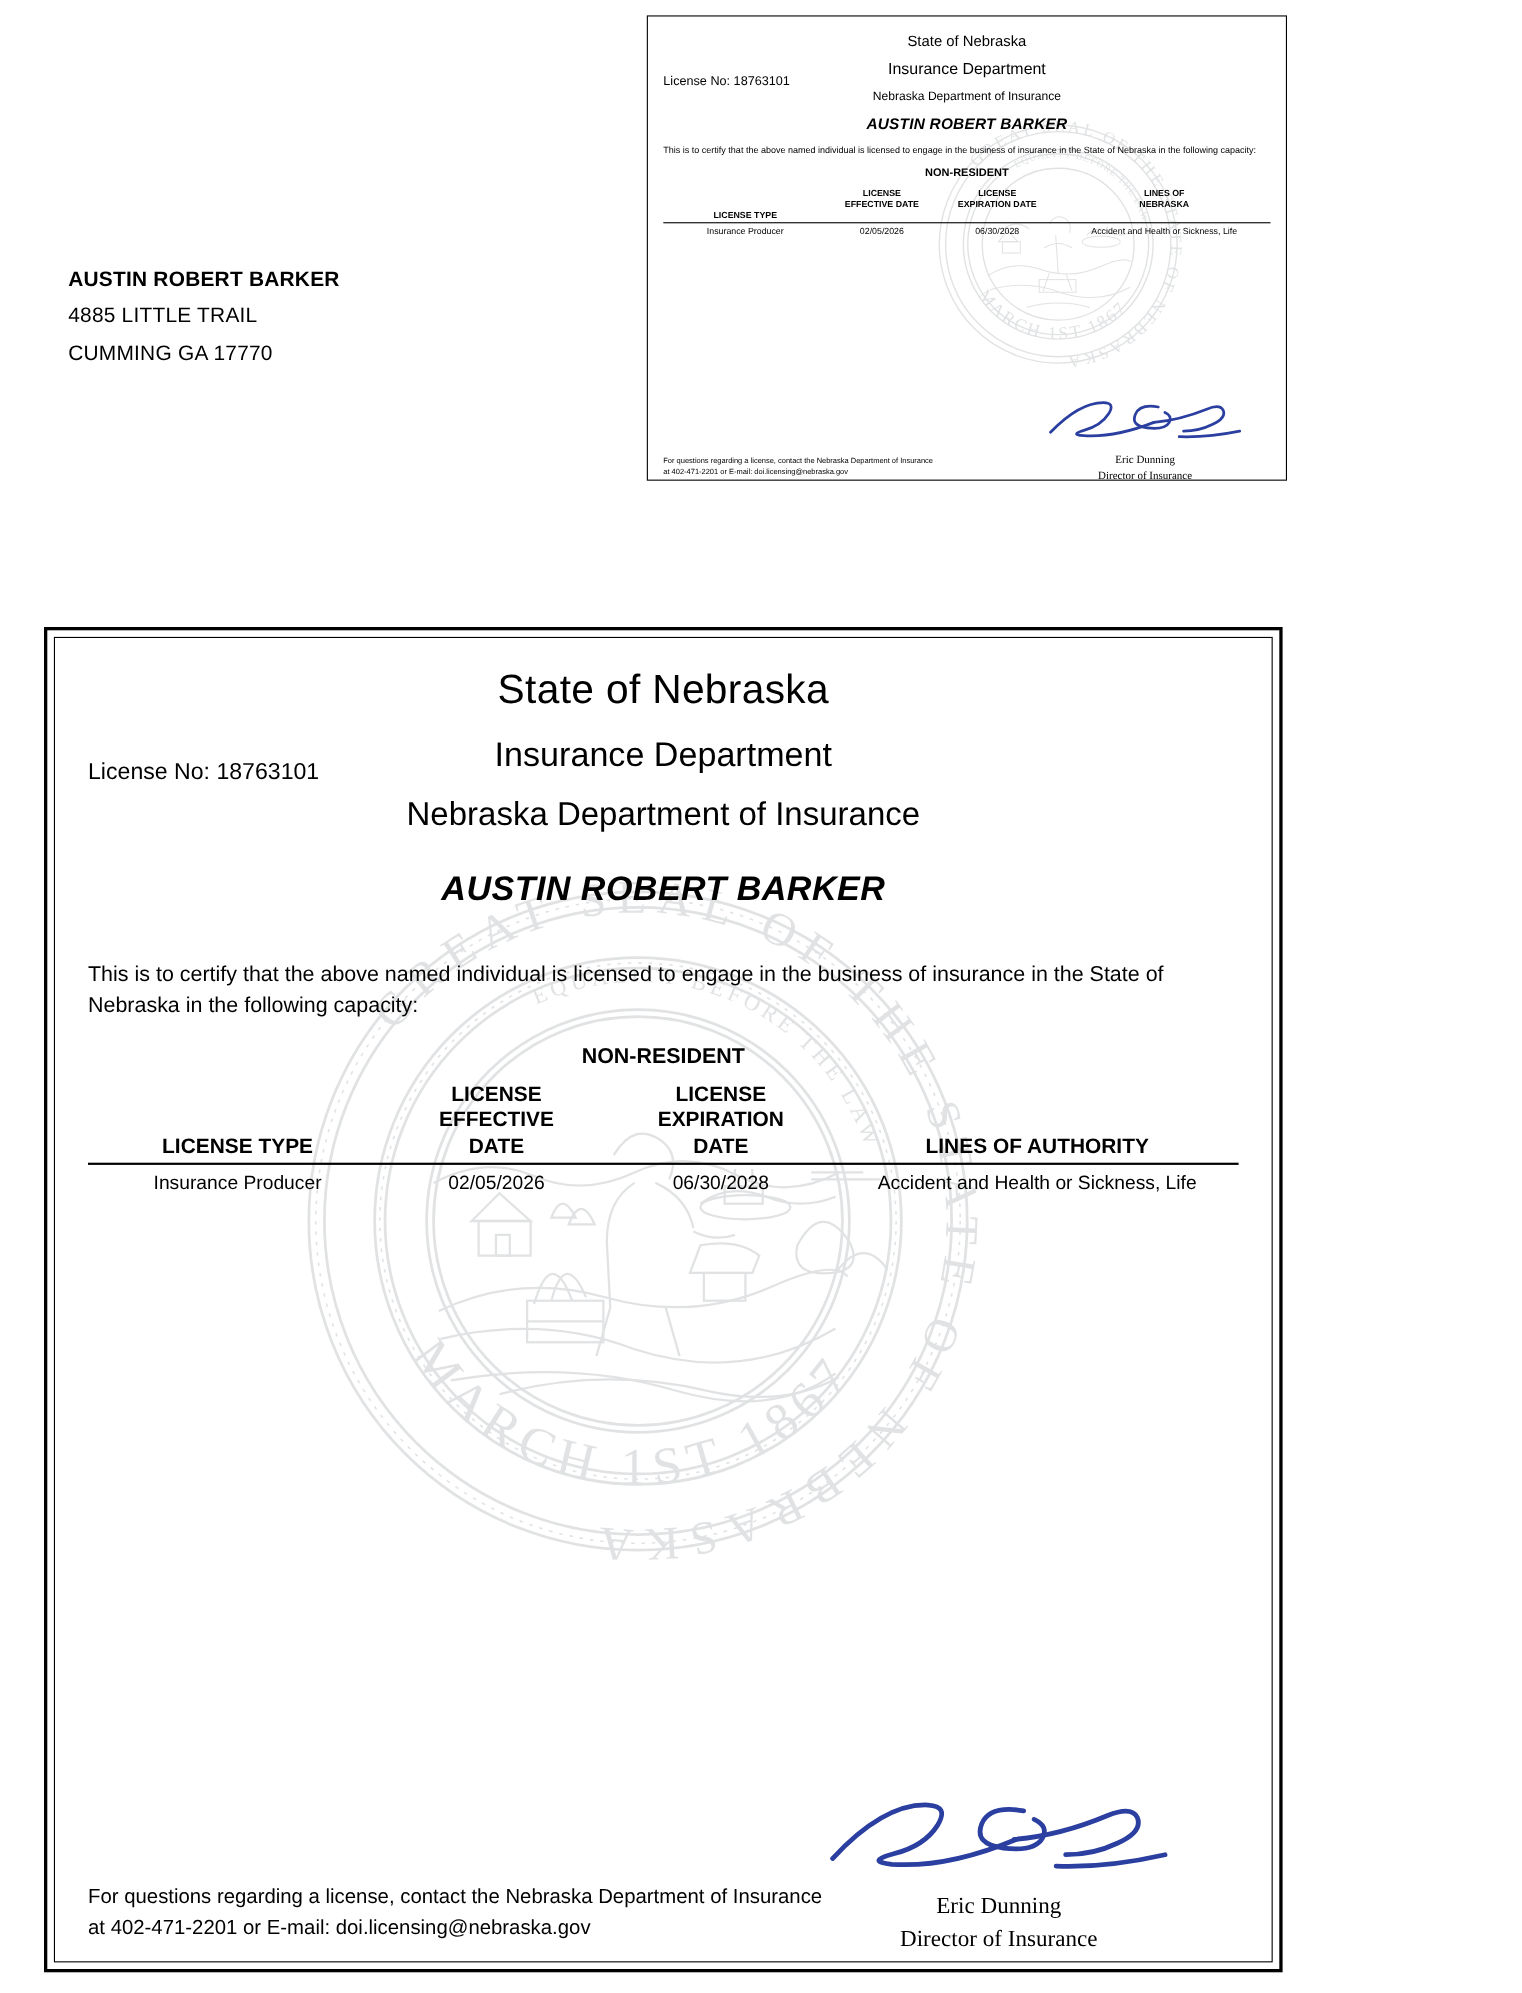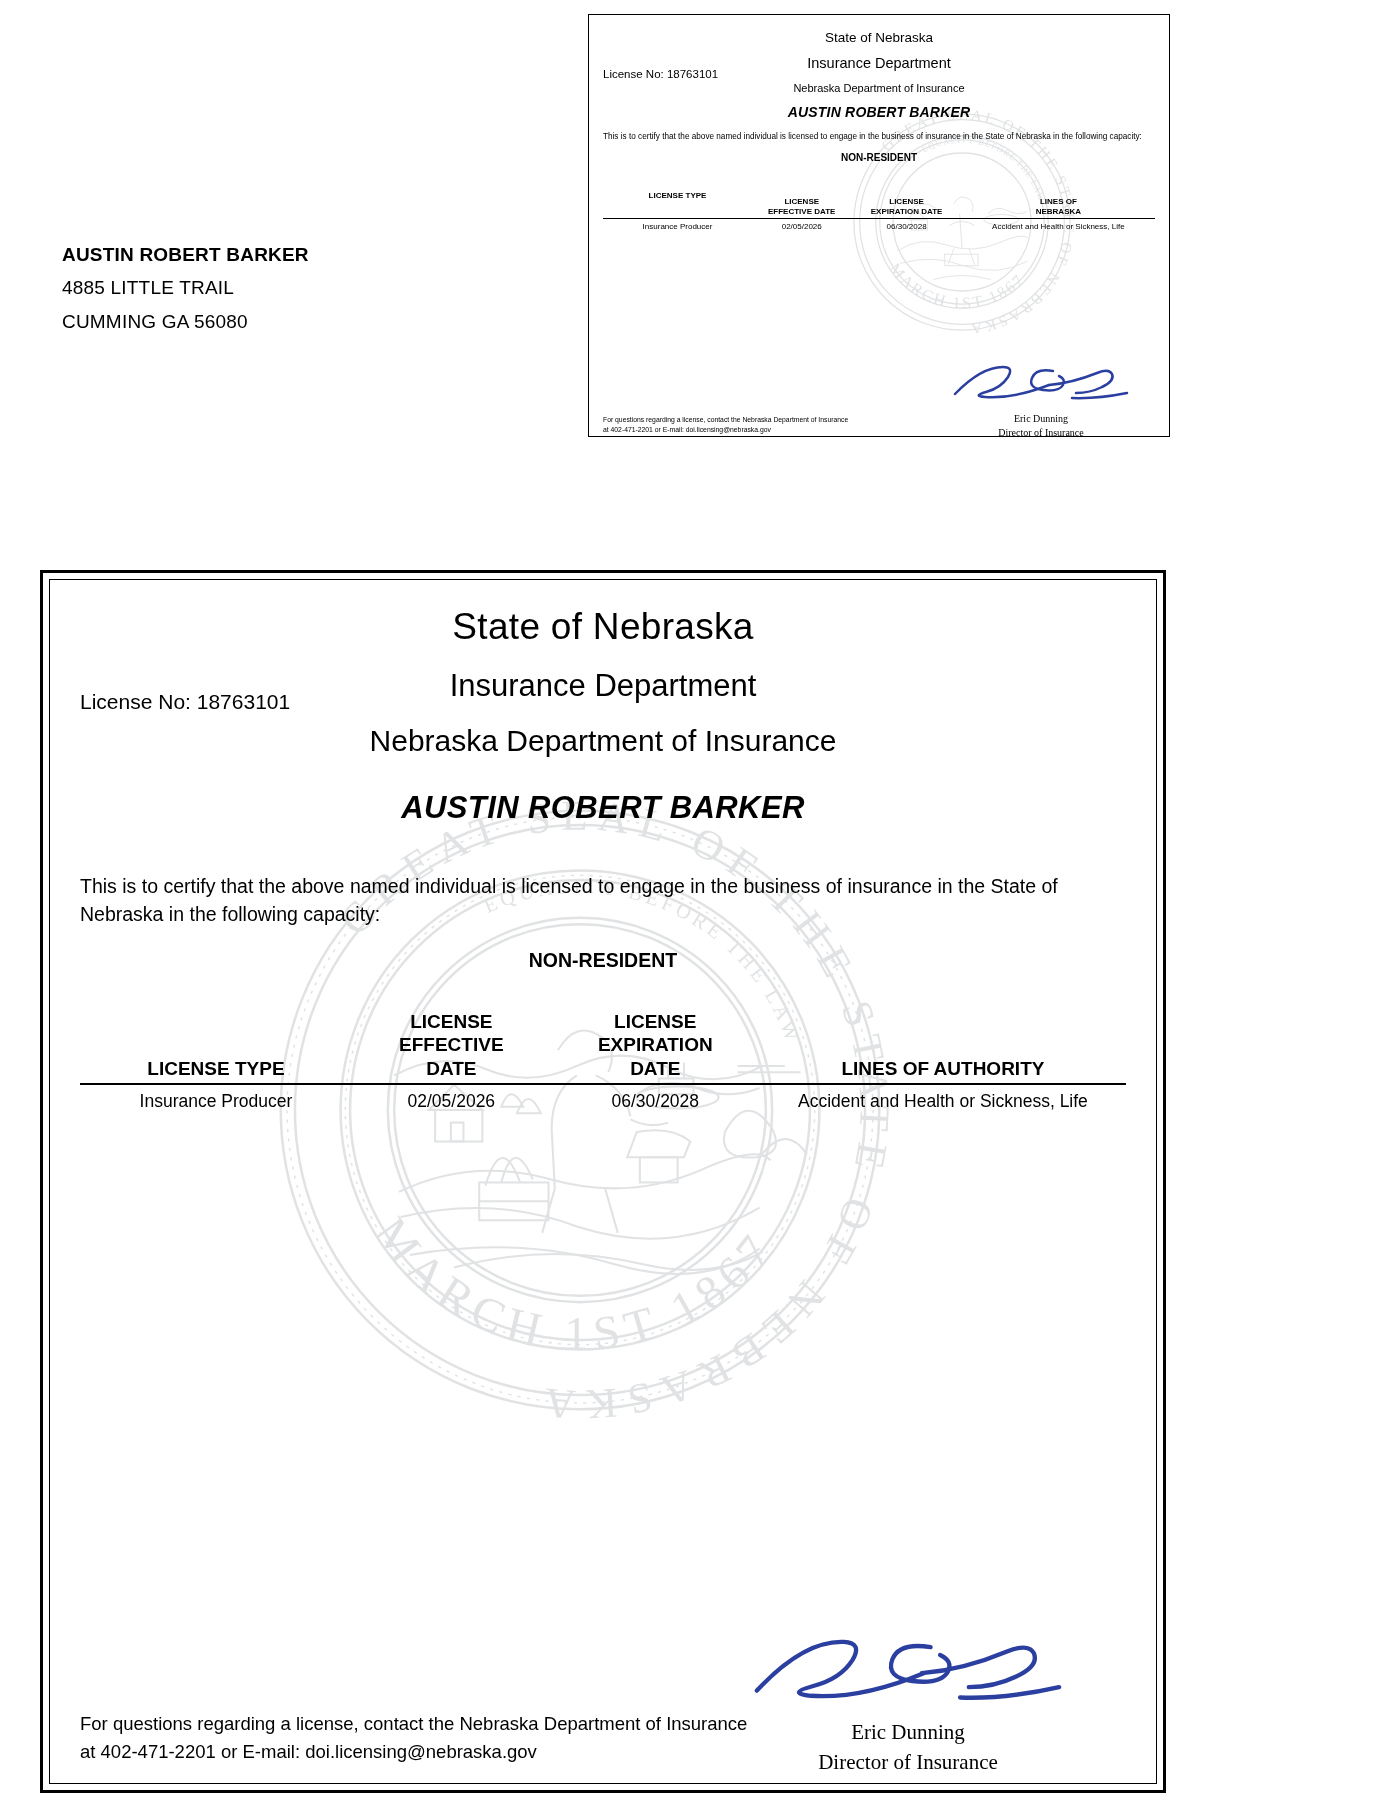--- a/index.html
+++ b/index.html
@@ -267,29 +267,29 @@
     right: 48px;
     bottom: 32px;
     width: 400px;
     text-align: center;
   }
   .cl-sig-name {
     font-family: "Liberation Serif", serif;
     font-size: 21px;
     line-height: 1.4;
   }
-  .two-line { white-space: pre-line; margin-top: 26px; }
+  .two-line { white-space: pre-line; }
 </style>
 </head>
 <body>
 
 <div class="address-block">
   <div class="address-name">AUSTIN ROBERT BARKER</div>
   <div class="address-line">4885 LITTLE TRAIL</div>
-  <div class="address-line">CUMMING GA 56080</div>
+  <div class="address-line">CUMMING GA 17770</div>
 </div>
 
 <div class="cert cert-small">
   <div class="seal-wrap">
     <svg class="seal" style="left:258px; top:92px; width:230px; height:230px;" viewBox="0 0 400 400">
       <defs>
         <path id="sOuterSmall" d="M200,200 m-178,0 a178,178 0 1,1 356,0 a178,178 0 1,1 -356,0"></path>
         <path id="sInnerSmall" d="M200,200 m-138,0 a138,138 0 1,1 276,0 a138,138 0 1,1 -276,0"></path>
         <path id="sBotSmall" d="M200,200 m-150,0 a150,150 0 0,0 300,0"></path>
       </defs>

